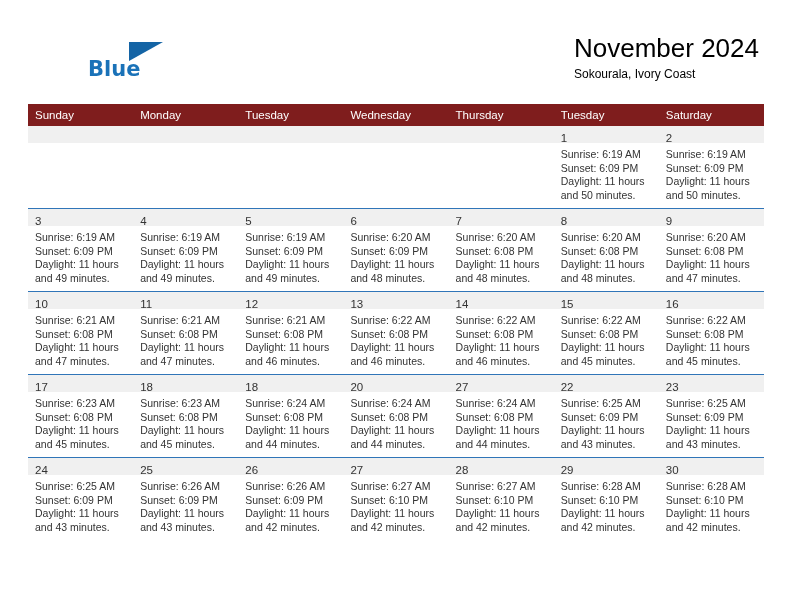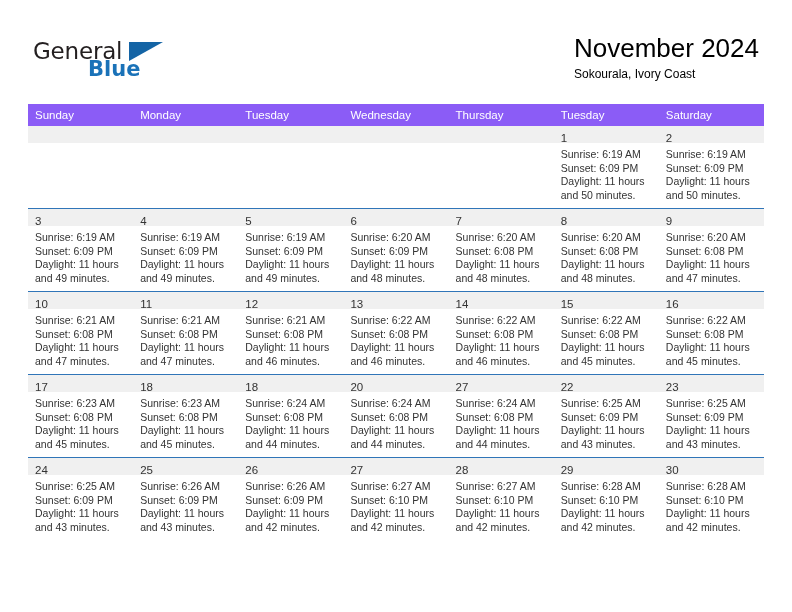--- a/index.html
+++ b/index.html
@@ -90,21 +90,21 @@
   
   .calendar {
     position: absolute;
     left: 28px;
     top: 104px;
     width: 736px;
     border-collapse: collapse;
     table-layout: fixed;
   }
   .calendar th {
-    background: #8b5cf6;
+    background: #7f1d1d;
     color: #ffffff;
     font-size: 11.5px;
     font-weight: normal;
     text-align: left;
     padding: 5px 0 5px 7px;
     height: 11px;
     border: none;
   }
   .calendar td {
     vertical-align: top;
@@ -140,21 +140,20 @@
   }
 </style>
 </head>
 <body>
 
 <div class="page">
 
   <div class="header">
 
     <div class="brand">
-      <span class="brand-general">General</span>
       <span class="brand-flag"></span>
       <span class="brand-blue">Blue</span>
     </div>
 
     <div class="title-block">
       <div class="cal-title">November 2024</div>
       <div class="cal-subtitle">Sokourala, Ivory Coast</div>
     </div>
 
   </div>

